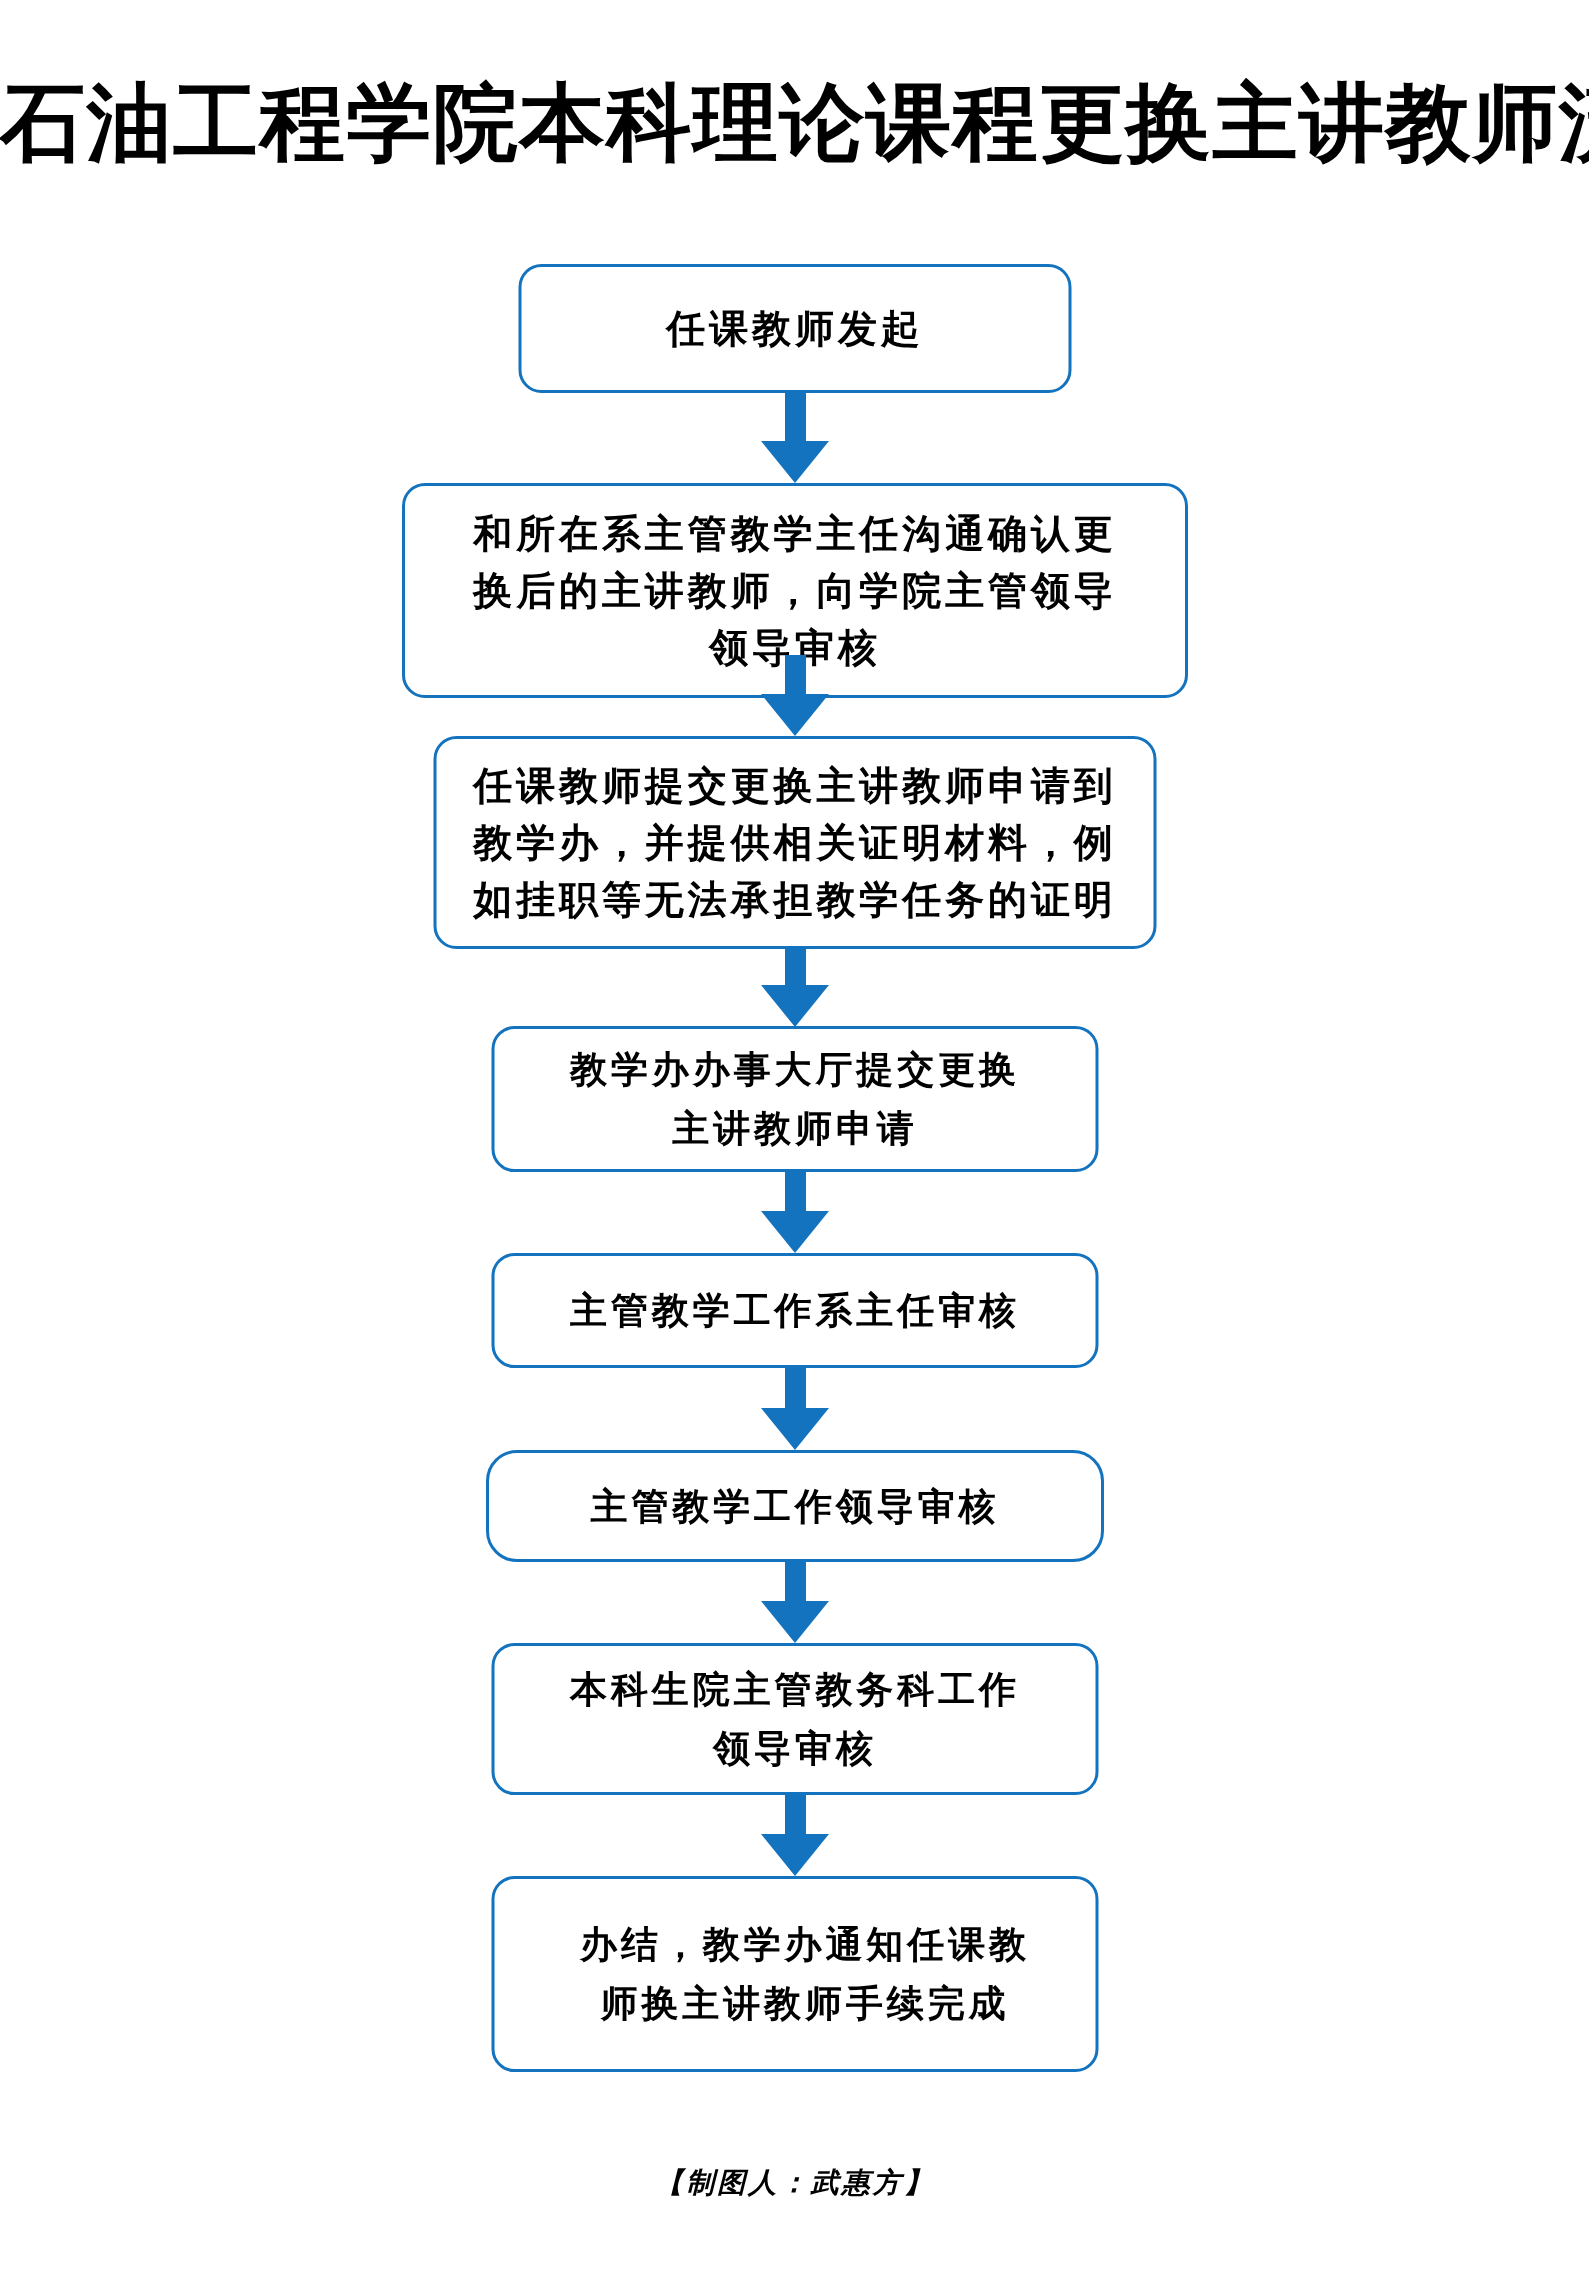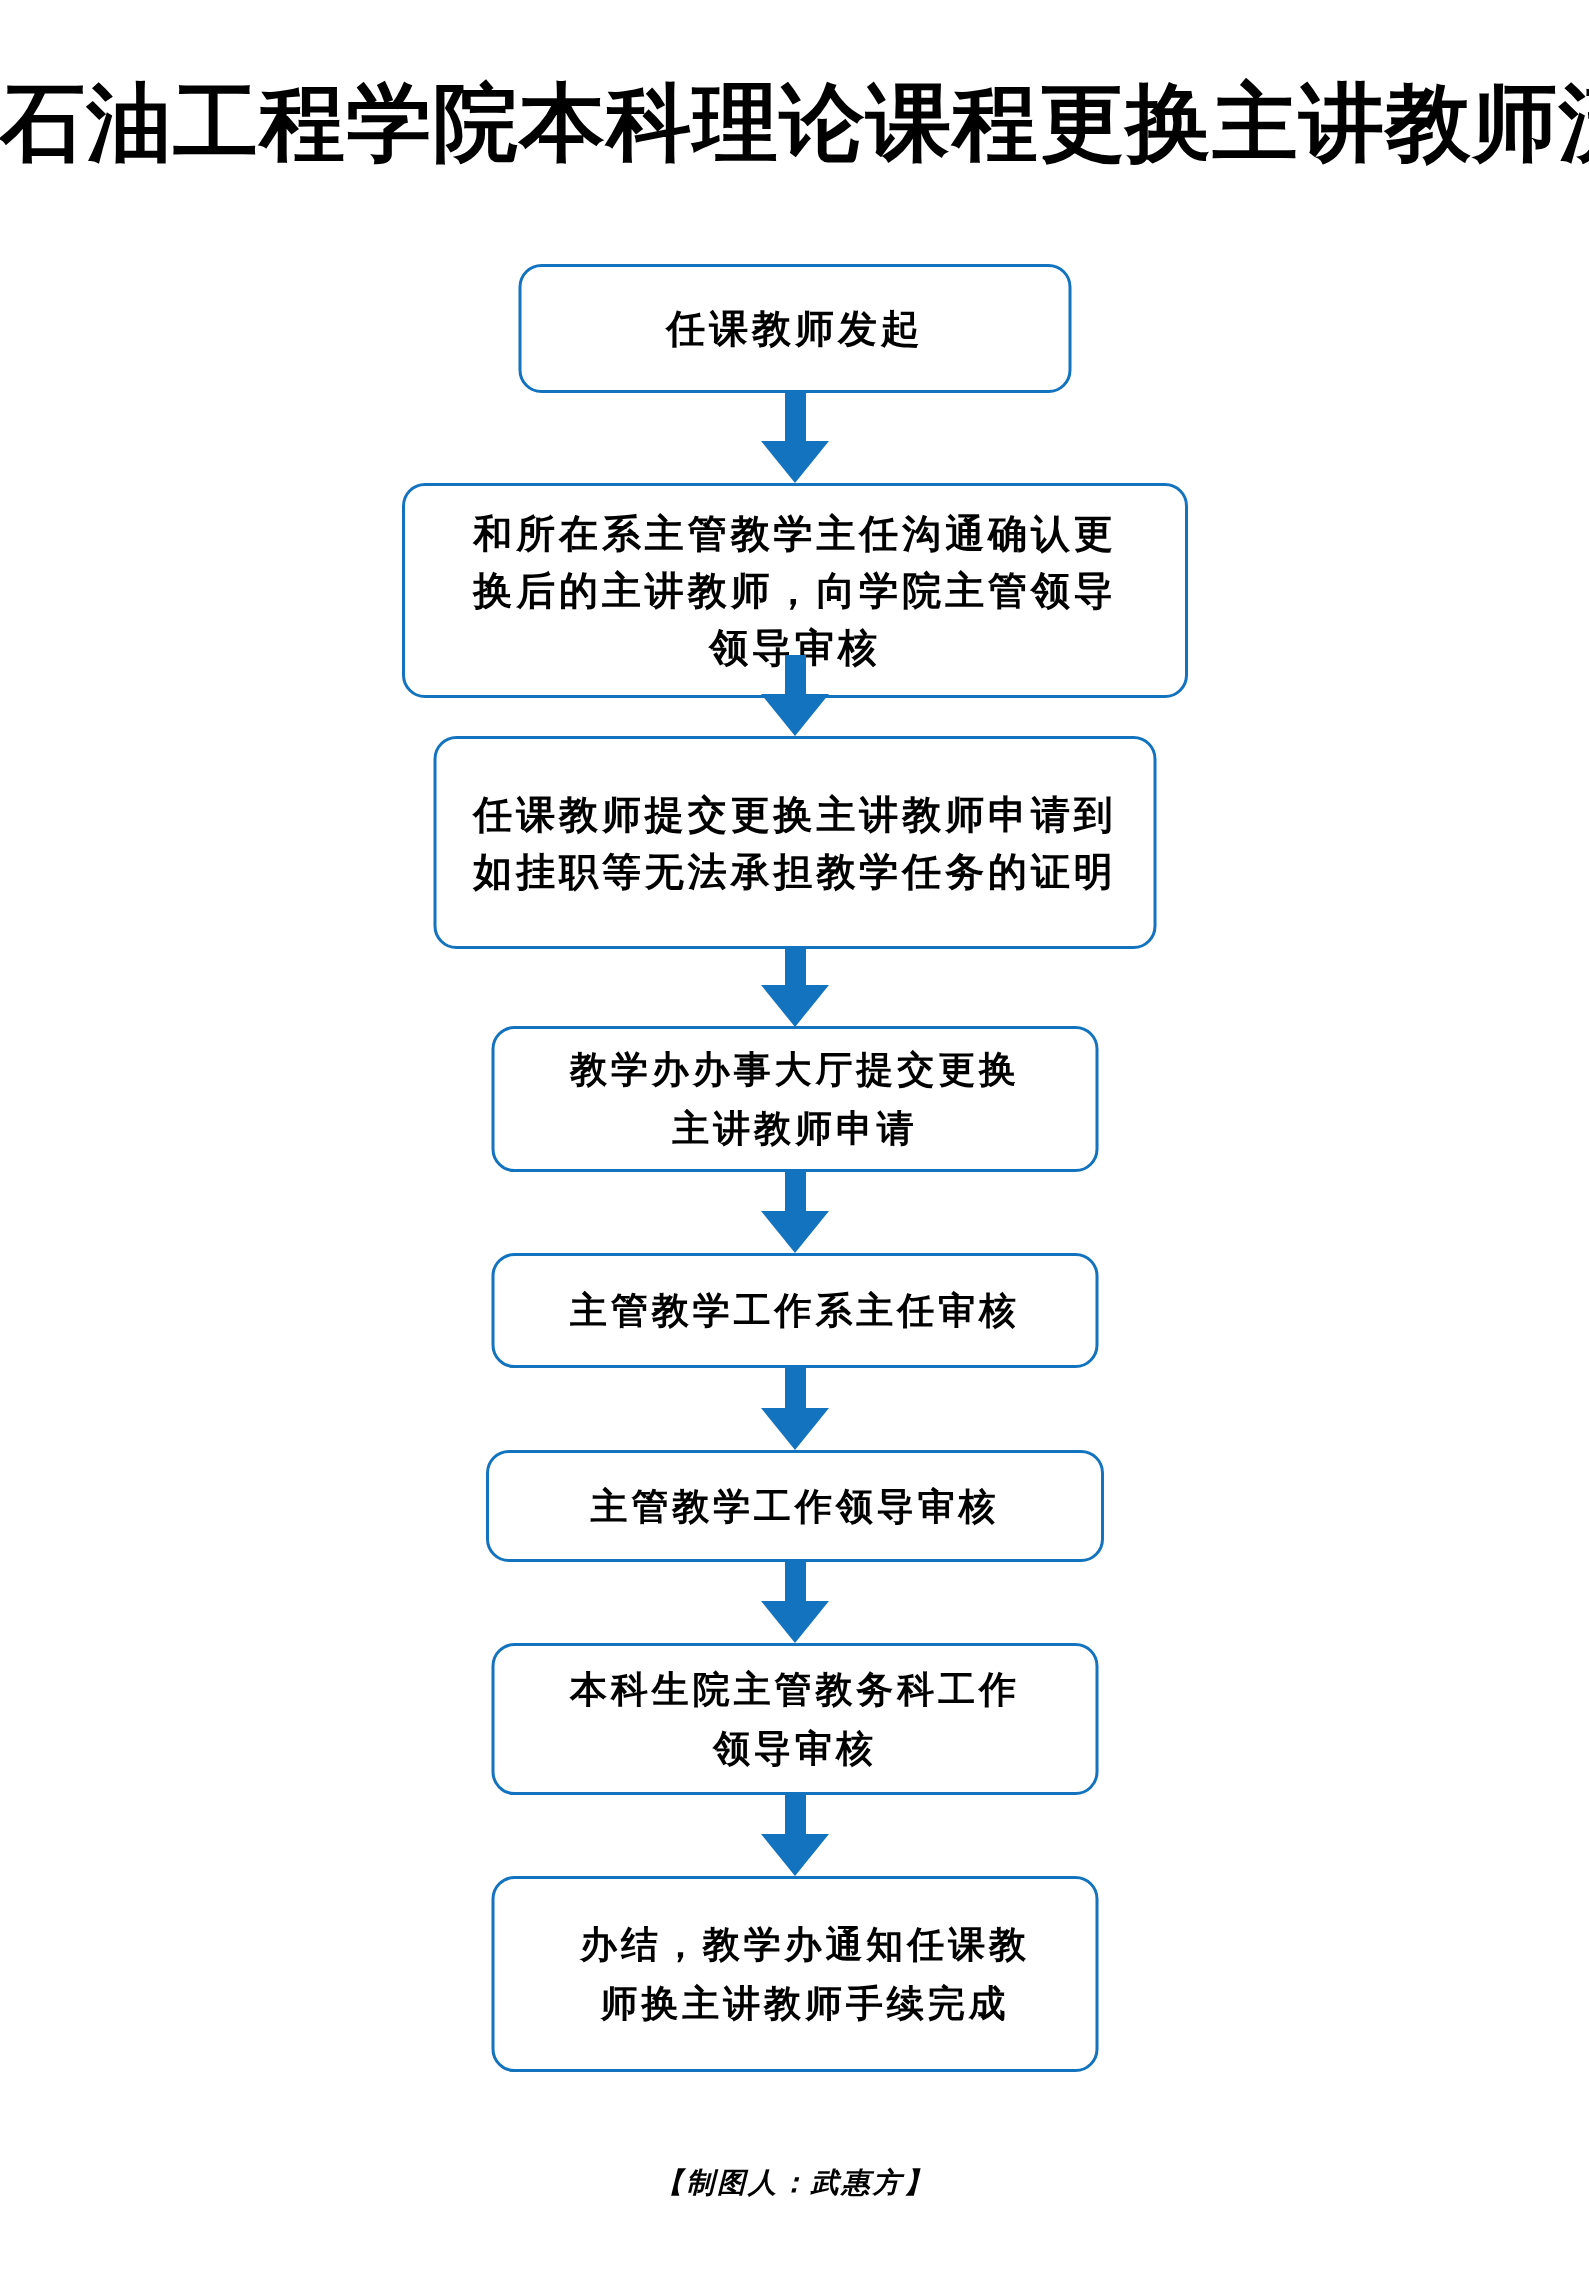--- a/index.html
+++ b/index.html
@@ -110,20 +110,21 @@
     <span class="line">领导审核</span>
   </div>
 
   <div class="arrow" style="top:655px; height:81px;">
     <div class="shaft"></div>
     <div class="head"></div>
   </div>
 
   <div class="flow-box box-text-lg" style="top:736px; width:723px; height:213px;">
     <span class="line">任课教师提交更换主讲教师申请到</span>
+    <span class="line">教学办，并提供相关证明材料，例</span>
     <span class="line">如挂职等无法承担教学任务的证明</span>
   </div>
 
   <div class="arrow" style="top:949px; height:78px;">
     <div class="shaft"></div>
     <div class="head"></div>
   </div>
 
   <div class="flow-box box-text-md" style="top:1026px; width:607px; height:146px;">
     <span class="line">教学办办事大厅提交更换</span>
@@ -137,21 +138,21 @@
 
   <div class="flow-box box-text-md" style="top:1253px; width:607px; height:115px;">
     <span class="line">主管教学工作系主任审核</span>
   </div>
 
   <div class="arrow" style="top:1368px; height:82px;">
     <div class="shaft"></div>
     <div class="head"></div>
   </div>
 
-  <div class="flow-box box-text-md" style="top:1450px; width:618px; height:112px;">
+  <div class="flow-box box-text-md" style="top:1450px; width:618px; height:112px;border-radius:31px;">
     <span class="line">主管教学工作领导审核</span>
   </div>
 
   <div class="arrow" style="top:1562px; height:81px;">
     <div class="shaft"></div>
     <div class="head"></div>
   </div>
 
   <div class="flow-box box-text-md" style="top:1643px; width:607px; height:152px;">
     <span class="line">本科生院主管教务科工作</span>

